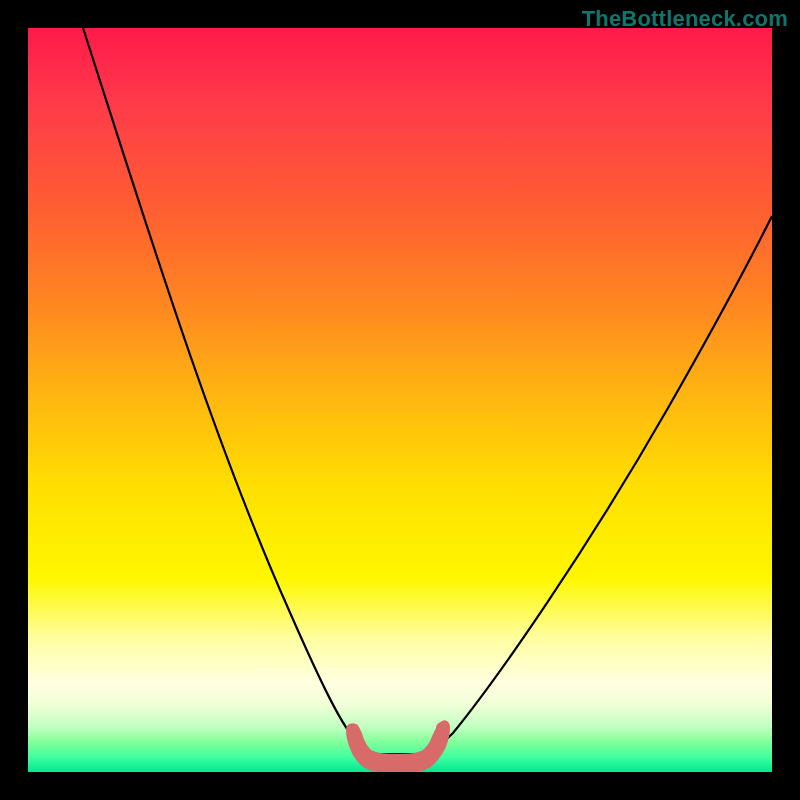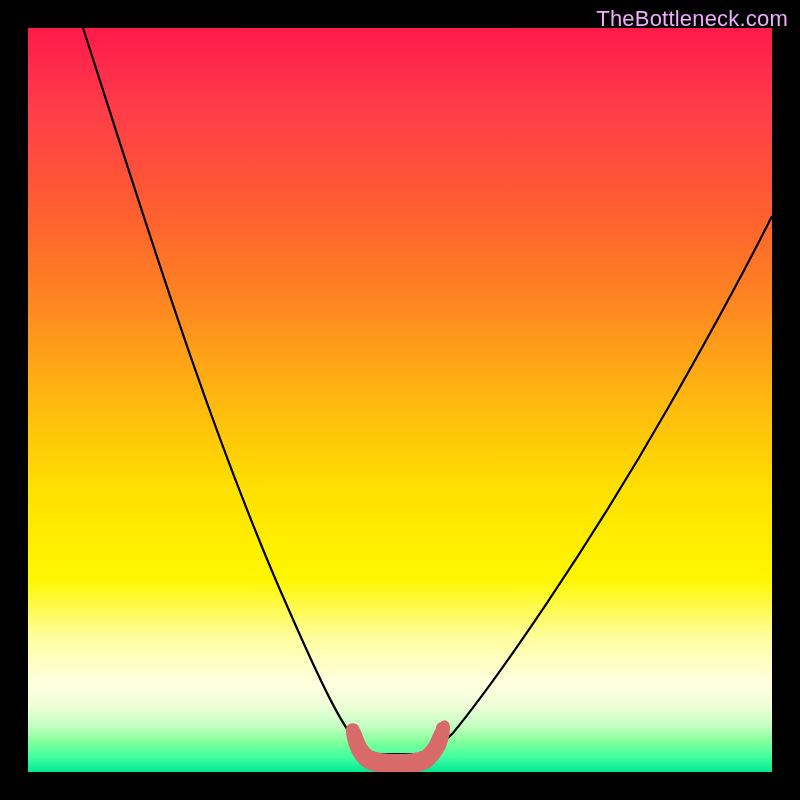--- a/index.html
+++ b/index.html
@@ -39,23 +39,23 @@
       #c0ffc0 94%,
       #80ff9a 96%,
       #40ffa0 98%,
       #00e890 100%
     );
   }
   .watermark {
     position: absolute;
     top: 6px;
     right: 12px;
-    color: #f0abfc;
+    color: #0f766e;
     font-size: 22px;
-    font-weight: 400;
+    font-weight: 700;
     z-index: 10;
     letter-spacing: 0.2px;
   }
   svg.curves {
     position: absolute;
     left: 0;
     top: 0;
     width: 100%;
     height: 100%;
     z-index: 5;

